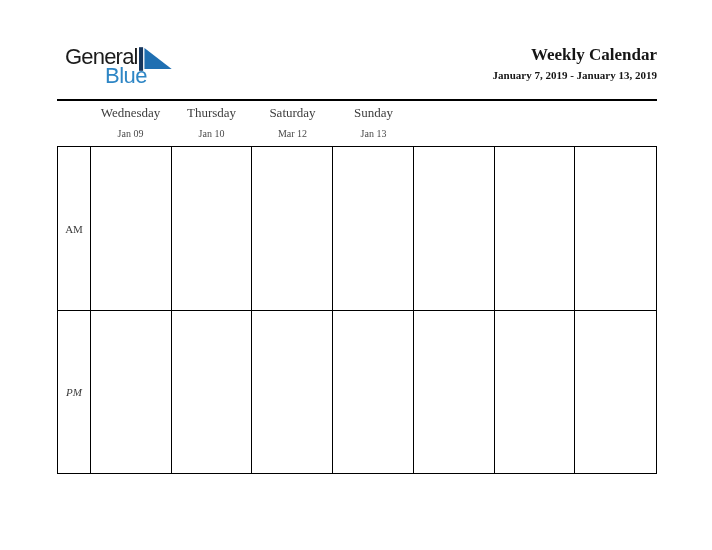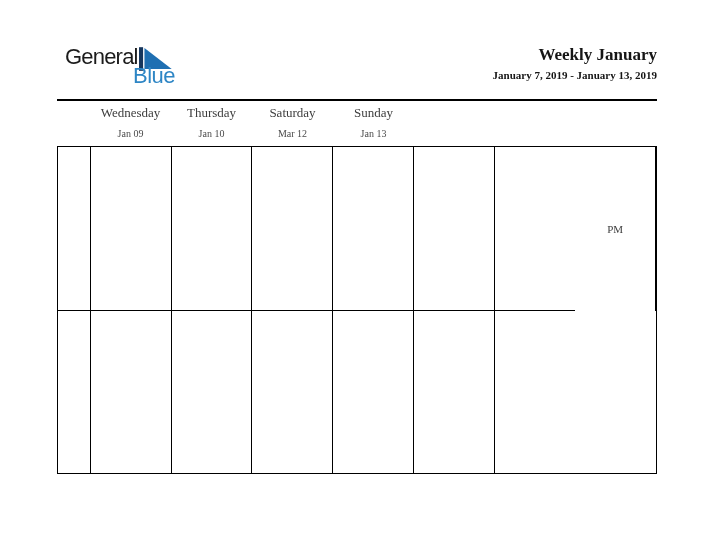--- a/index.html
+++ b/index.html
@@ -10,21 +10,21 @@
   .logo { position: absolute; left: 65px; top: 44px; width: 110px; }
   .logo-row1 { display: flex; align-items: flex-start; }
   .logo-general {
     font-family: "Liberation Sans", sans-serif;
     font-size: 22px; line-height: 26px; color: #1c1c1c; letter-spacing: -0.8px;
   }
   .logo-flag { margin-left: 1px; margin-top: 2px; display: block; }
   .logo-blue {
     font-family: "Liberation Sans", sans-serif;
     font-size: 22px; line-height: 22px; letter-spacing: -0.5px;
-    color: #2e86c5; margin-left: 40px; margin-top: -7px; text-align: right;
+    color: #2e86c5; margin-left: 40px; margin-top: -7px;
   }
 
   
   .title-block {
     position: absolute; top: 45px; right: 55px;
     text-align: right; color: #161616;
   }
   .title-main { font-size: 17px; line-height: 20px; font-weight: 600; }
   .title-range { font-size: 11px; line-height: 20px; font-weight: 600; }
 
@@ -47,42 +47,42 @@
   .calendar-grid {
     position: absolute; left: 57px; top: 146px; width: 600px; height: 328px;
     display: grid;
     grid-template-columns: 33px repeat(7, 1fr);
     grid-template-rows: 164px 1fr;
     border: 1.5px solid #000000;
     background: #ffffff;
   }
   .cal-cell { border-right: 1px solid #000000; border-bottom: 1px solid #000000; }
   .cal-cell.last-col { border-right: none; }
-  .cal-cell.last-row { border-bottom: none; }
+  .cal-cell.last-row { border-bottom: none; font-style: italic; }
   .time-cell {
     display: flex; align-items: center; justify-content: center;
     font-size: 11px; color: #3d3d3d;
   }
 </style>
 </head>
 <body>
 
 <div class="logo">
   <div class="logo-row1">
     <span class="logo-general">General</span>
     <svg class="logo-flag" width="40" height="26" viewBox="0 0 40 26">
       <rect x="0" y="0" width="4.5" height="26" fill="#16365d"></rect>
       <polygon points="6,1 36,24 6,24" fill="#1f6fb2"></polygon>
     </svg>
   </div>
   <div class="logo-blue" style="color: rgb(46, 134, 197);">Blue</div>
 </div>
 
 <div class="title-block">
-  <div class="title-main">Weekly January</div>
+  <div class="title-main">Weekly Calendar</div>
   <div class="title-range">January 7, 2019 - January 13, 2019</div>
 </div>
 
 <div class="header-rule"></div>
 
 <div class="day-header-row">
   <div class="day-header"></div>
   <div class="day-header">
     <div class="day-name">Wednesday</div>
     <div class="day-date">Jan 09</div>
@@ -96,20 +96,21 @@
     <div class="day-date">Mar 12</div>
   </div>
   <div class="day-header">
     <div class="day-name">Sunday</div>
     <div class="day-date">Jan 13</div>
   </div>
 </div>
 
 <div class="calendar-grid">
 
+  <div class="cal-cell time-cell">AM</div>
   <div class="cal-cell"></div>
   <div class="cal-cell"></div>
   <div class="cal-cell"></div>
   <div class="cal-cell"></div>
   <div class="cal-cell"></div>
   <div class="cal-cell"></div>
   <div class="cal-cell last-col"></div>
 
   <div class="cal-cell time-cell last-row">PM</div>
   <div class="cal-cell last-row"></div>

